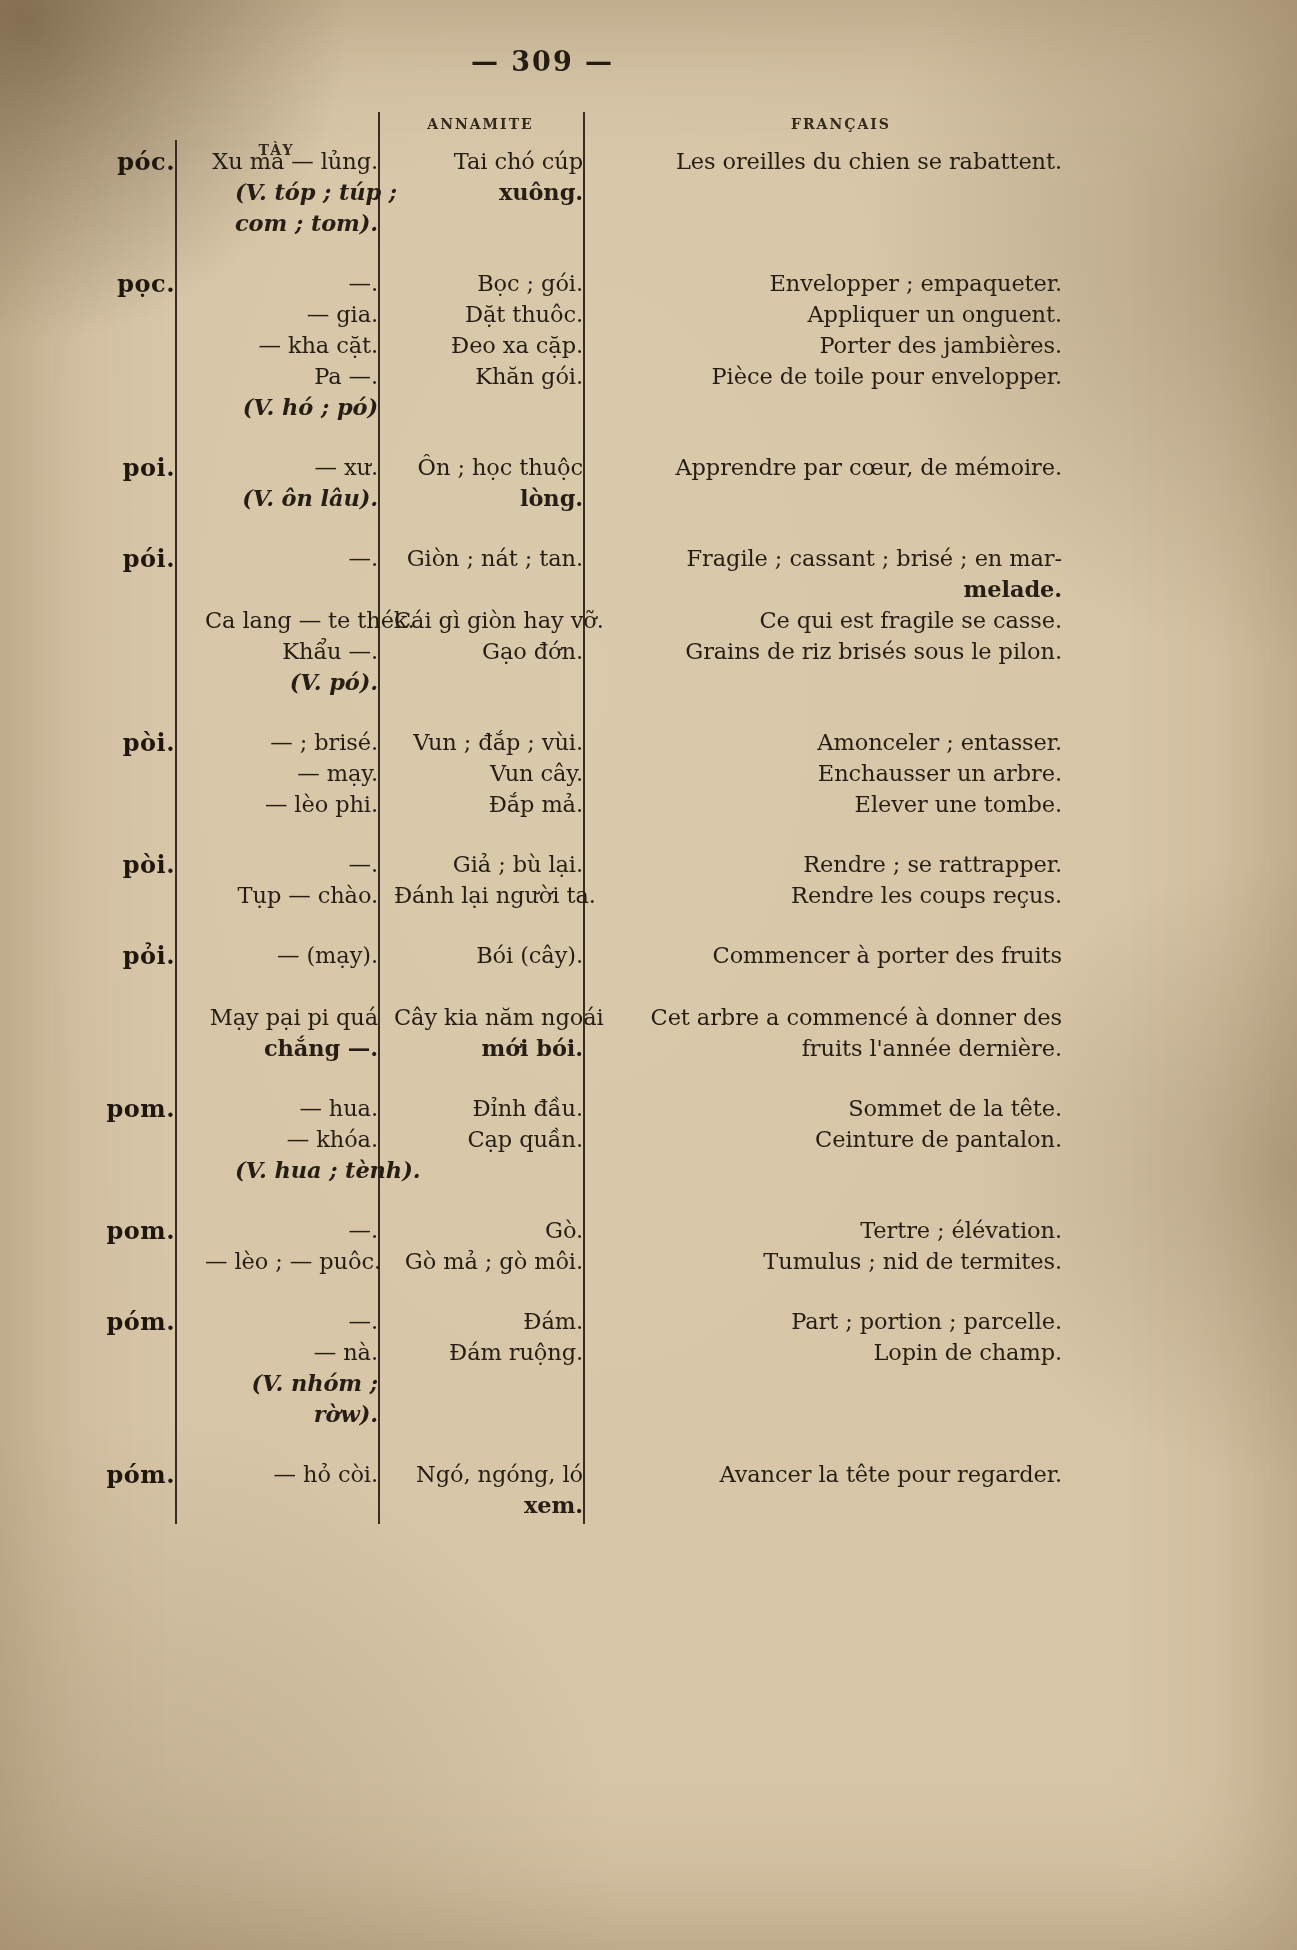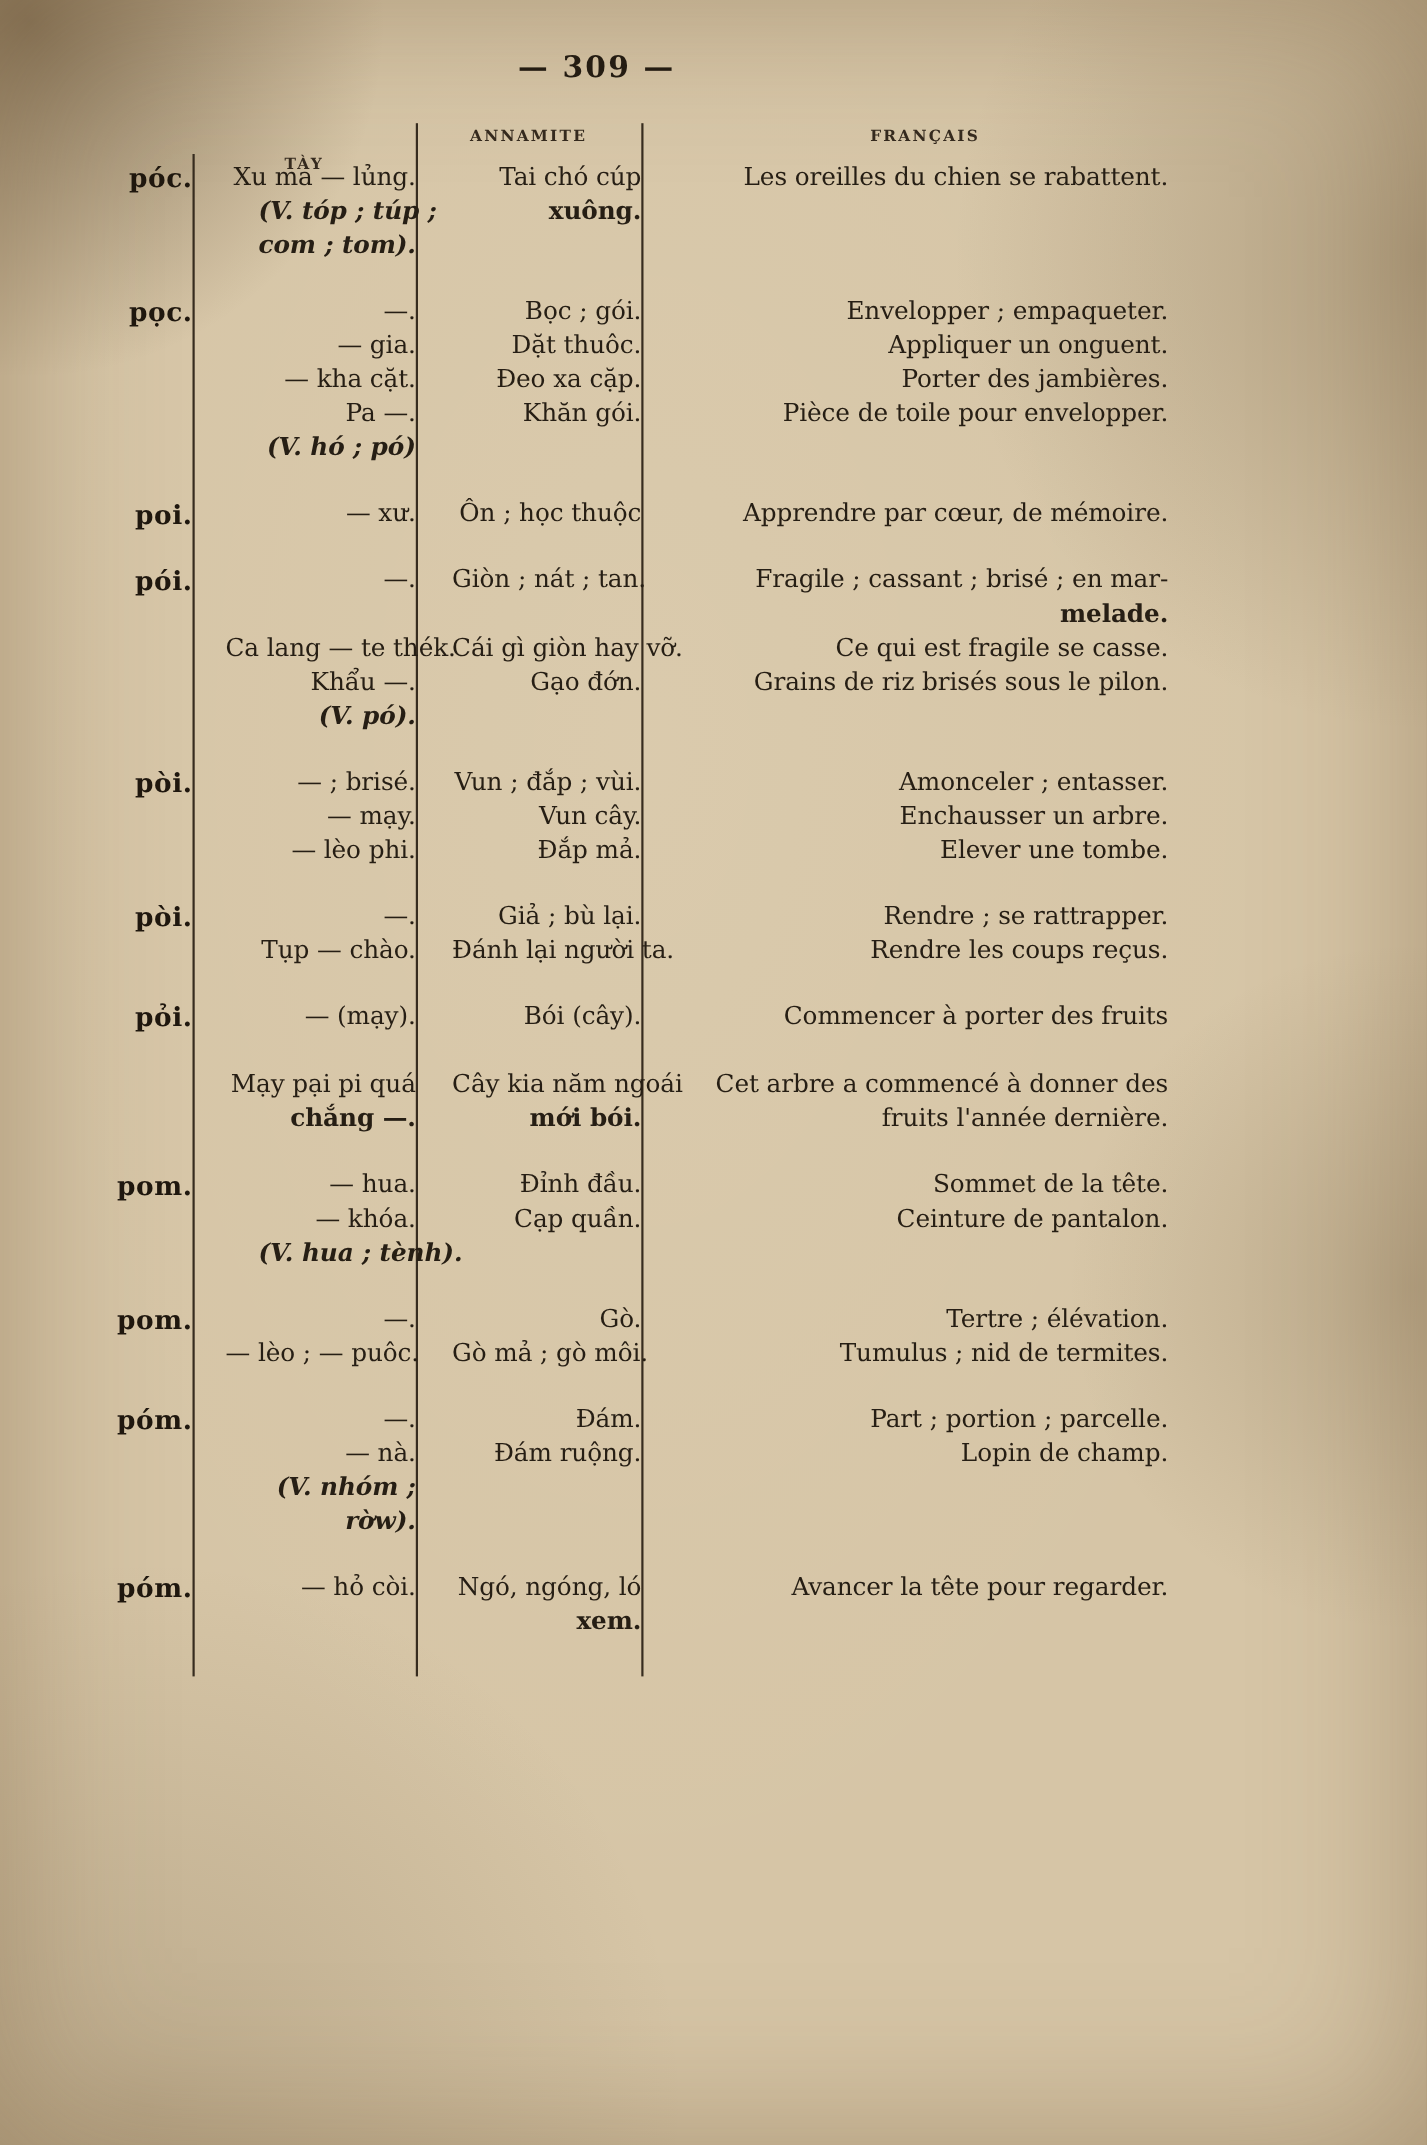--- a/index.html
+++ b/index.html
@@ -45,21 +45,21 @@
     font-weight:bold;font-size:24px;line-height:31px;letter-spacing:.5px;
     color:#1f170e;
   }
   .rows{flex:1;}
   .row{display:flex;}
   .cell{
     font-size:22.5px;line-height:31px;letter-spacing:-0.1px;
     box-sizing:border-box;white-space:nowrap;min-height:31px;
   }
   .cell.tay{width:203px;padding-left:30px;}
-  .cell.ann{width:205px;padding-left:33px;}
+  .cell.ann{width:205px;padding-left:16px;}
   .cell.fr {flex:1;padding-left:18px;}
   .indent{text-indent:30px;font-weight:bold;}
   .italic{font-style:italic;}
 </style>
 </head>
 <body>
 
 <div class="paper">
   <div class="pagenum">— 309 —</div>
 
@@ -123,20 +123,25 @@
         </div>
       </div>
       <div class="entry">
         <div class="hw">poi.</div>
         <div class="rows">
           <div class="row">
             <div class="cell tay">— xư.</div>
             <div class="cell ann">Ôn ; học thuộc</div>
             <div class="cell fr">Apprendre par cœur, de mémoire.</div>
           </div>
+          <div class="row">
+            <div class="cell tay indent italic">(V. ôn lâu).</div>
+            <div class="cell ann indent">lòng.</div>
+            <div class="cell fr"></div>
+          </div>
         </div>
       </div>
       <div class="entry">
         <div class="hw">pói.</div>
         <div class="rows">
           <div class="row">
             <div class="cell tay">—.</div>
             <div class="cell ann">Giòn ; nát ; tan.</div>
             <div class="cell fr">Fragile ; cassant ; brisé ; en mar-</div>
           </div>

